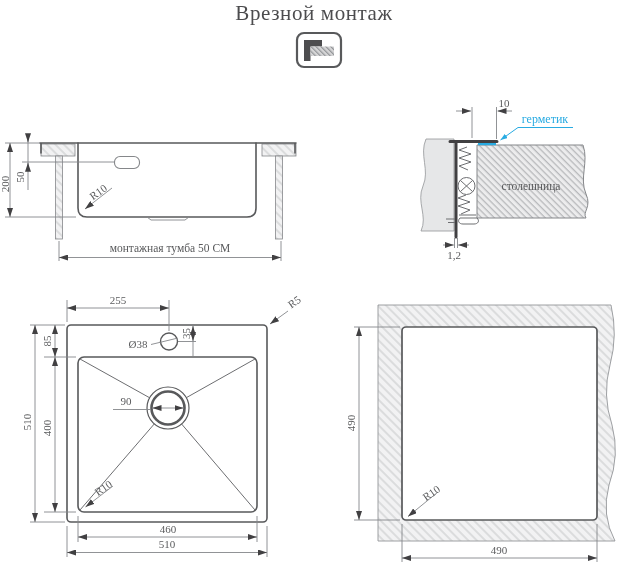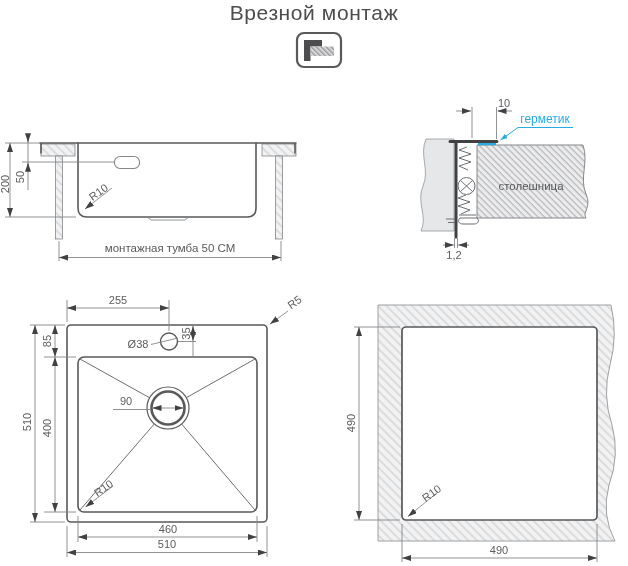--- a/index.html
+++ b/index.html
@@ -1,17 +1,17 @@
 <!DOCTYPE html>
 <html><head>
 <meta charset="utf-8">
 <style>
   html,body{margin:0;padding:0;background:#fff;}
   .stage{position:relative;width:628px;height:566px;background:#fff;overflow:hidden;
-         font-family:Liberation Sans, sans-serif;}
+         font-family:Liberation Serif, serif;}
   .title{position:absolute;top:1px;left:0;width:100%;text-align:center;
          font-size:21px;letter-spacing:.6px;color:#4c4c4e;}
   svg{position:absolute;left:0;top:0;}
   .part{stroke:#58595b;stroke-width:1.6;fill:none;stroke-linecap:round;stroke-linejoin:round;}
   .mid{stroke:#6d6e71;stroke-width:1;fill:none;}
   .thin{stroke:#85878a;stroke-width:.9;fill:none;}
   .thick{stroke:#414042;stroke-width:3;fill:none;stroke-linecap:round;}
   .dimtxt{fill:#5b5c5e;font-size:11px;}
   .lbl{fill:#58595b;font-size:11.5px;}
   .cy{stroke:#29abe2;fill:none;}

